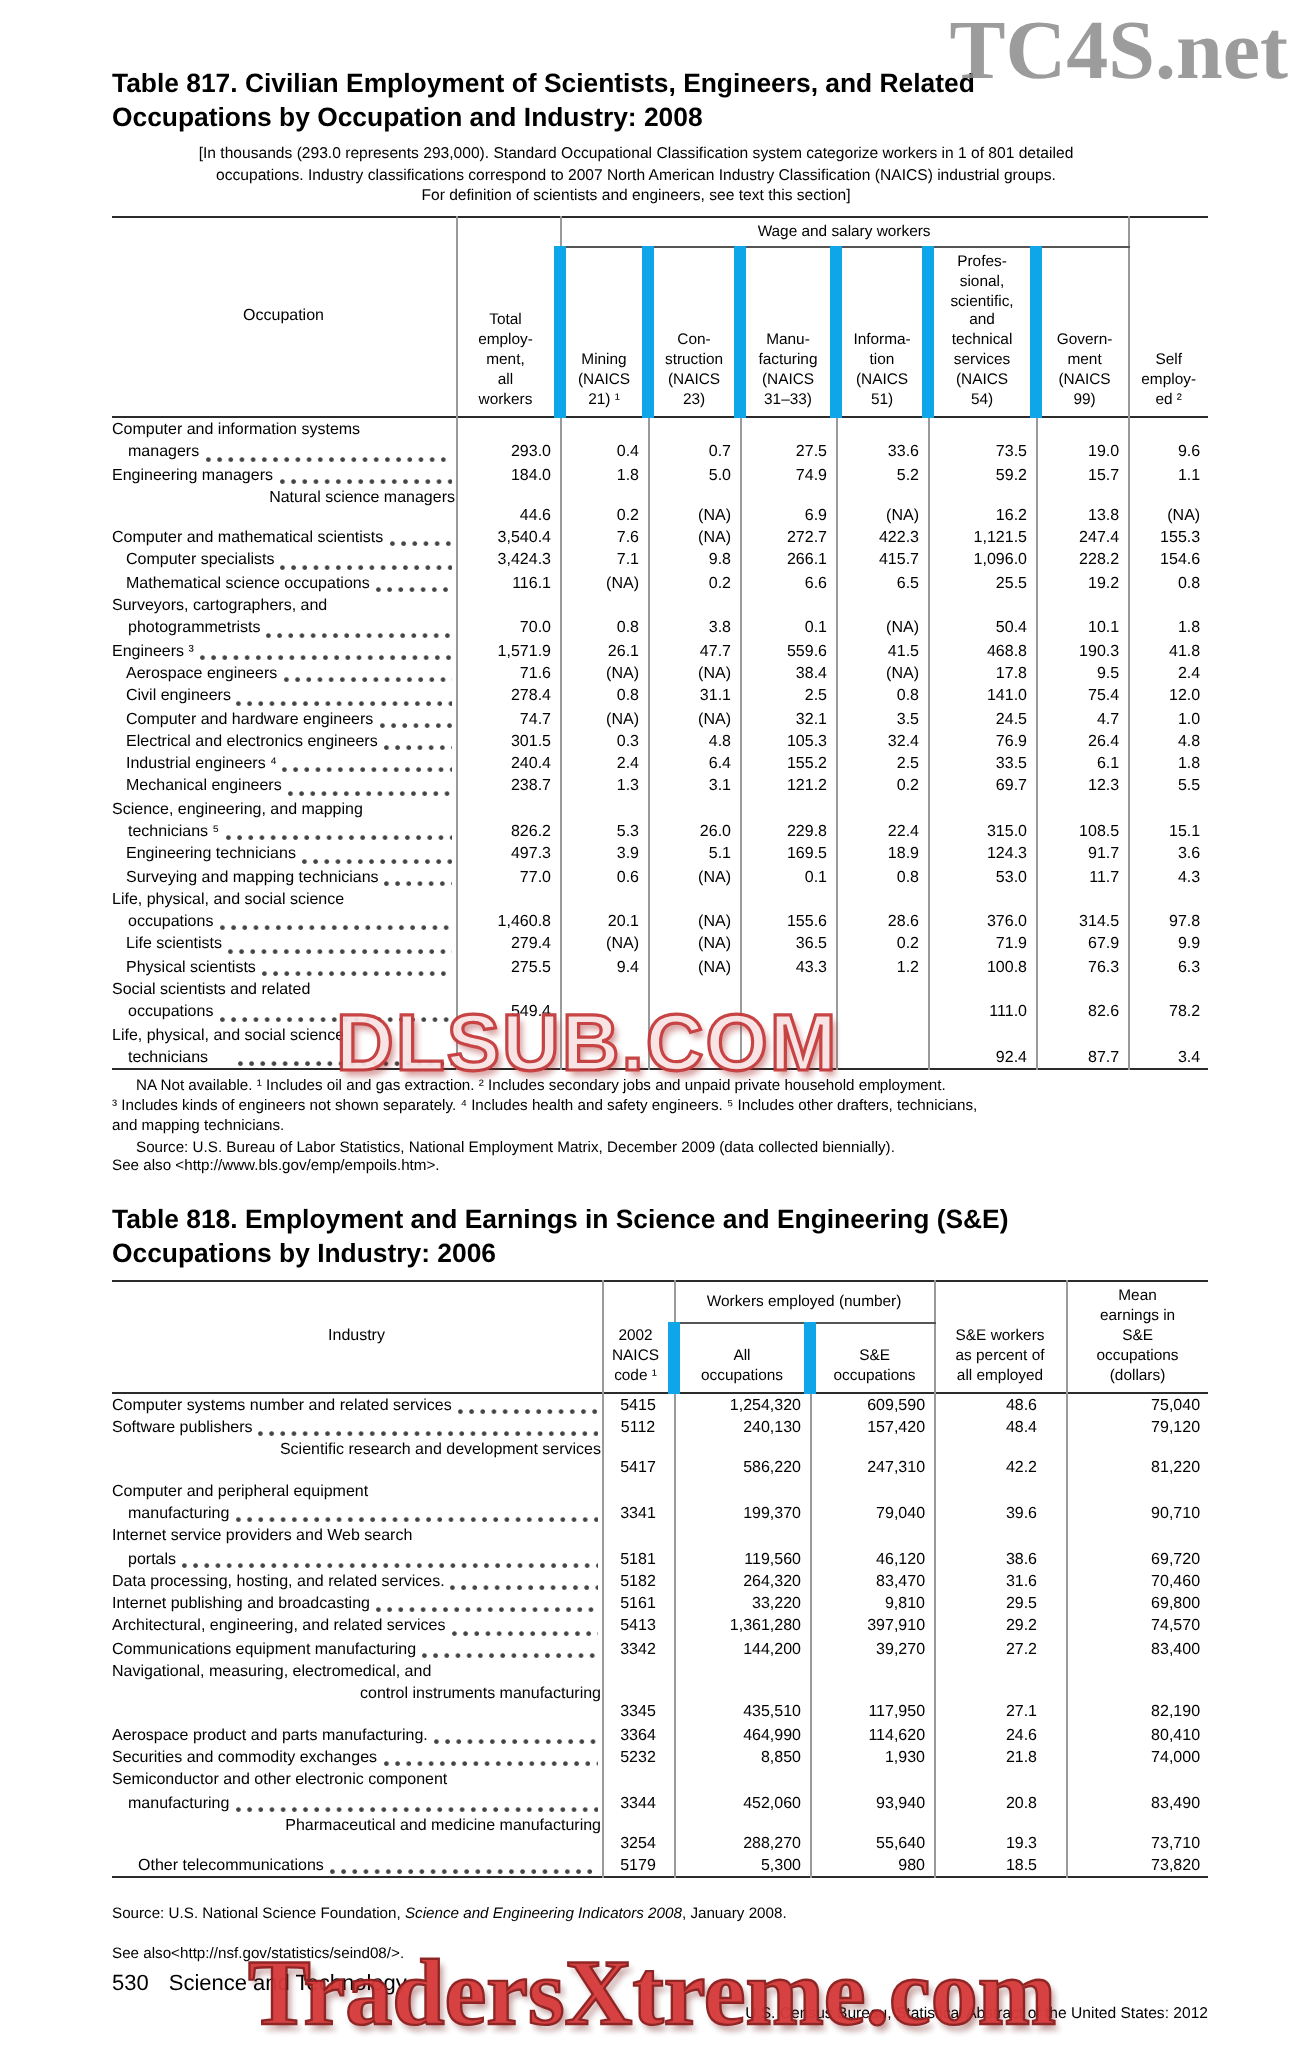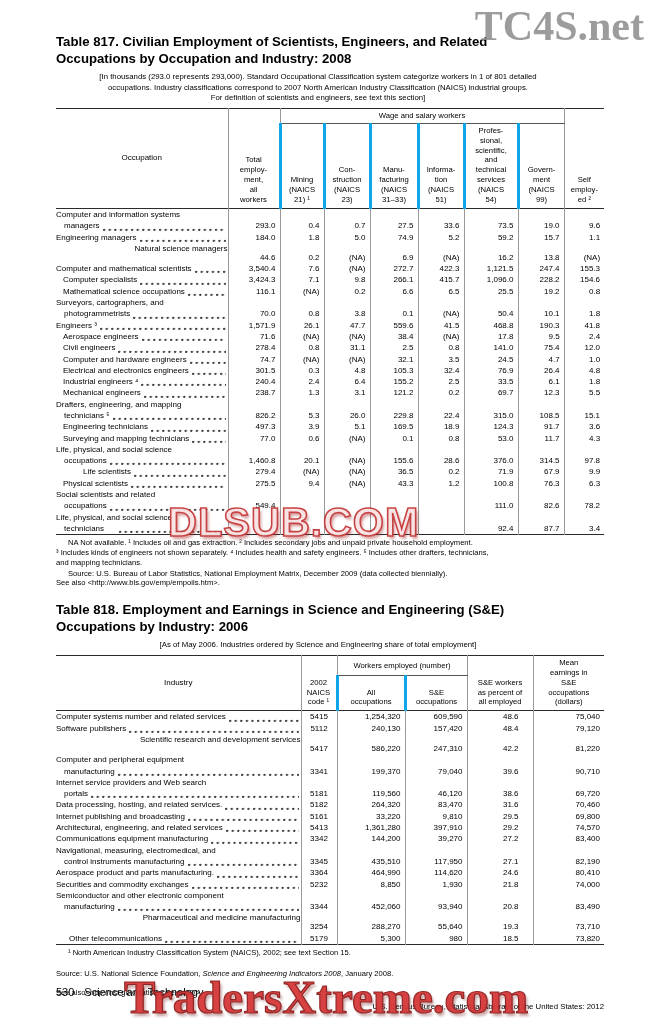--- a/index.html
+++ b/index.html
@@ -12,21 +12,21 @@
   .note{font-size:7.8px;line-height:10.6px;white-space:pre-line;margin:0 0 4px 0;text-align:center;}
   table.tbl{border-collapse:collapse;table-layout:fixed;width:548px;
     border-top:1.4px solid #2b2b2b;border-bottom:1.4px solid #2b2b2b;margin:2px 0 3px 0;}
   .tbl thead{border-bottom:1px solid #2b2b2b;}
   .tbl th{font-weight:normal;font-size:7.7px;line-height:9.9px;text-align:center;
     vertical-align:bottom;white-space:pre-line;padding:2px 1px 3px 1px;}
   .tbl th.occ{vertical-align:middle;font-size:8px;}
   .tbl th.spanner{vertical-align:middle;border-bottom:1px solid #555;padding:2px 0 2px 0;}
   .tbl th,.tbl td{border-left:1px solid #9a9a9a;}
   .tbl th:first-child,.tbl td:first-child{border-left:none;}
-  .tbl tr.h2 th{border-left:3px solid #0ea5e9;}
+  .tbl tr.h2 th{border-left:6px solid #0ea5e9;}
   .tbl tbody td{font-size:8px;line-height:11.3px;vertical-align:bottom;}
   .tbl td.lbl{padding:0;overflow:hidden;}
   .tbl td.val{text-align:right;padding:0 4px 0 0;}
   .tbl td.pct{text-align:right;padding:0 14px 0 0;}
   .tbl td.ctr{text-align:center;padding:0;}
   .lline{line-height:11.3px;}
   .lline.last{display:flex;align-items:flex-end;}
   .lline .txt{white-space:nowrap;}
   .dots{flex:1 1 auto;min-width:0;height:9px;margin:0 2px 0 3px;
     background-image:radial-gradient(circle at 1.2px 6.8px,#444 0.9px,transparent 1.4px);
@@ -339,21 +339,21 @@
           <td class="val">1.3</td>
           <td class="val">3.1</td>
           <td class="val">121.2</td>
           <td class="val">0.2</td>
           <td class="val">69.7</td>
           <td class="val">12.3</td>
           <td class="val">5.5</td>
         </tr>
         <tr>
           <td class="lbl">
-            <div class="lline" style="padding-left: 0px;"><span class="txt">Drafters, engineering, and mapping</span></div>
+            <div class="lline" style="padding-left: 0px;"><span class="txt">Science, engineering, and mapping</span></div>
             <div class="lline last" style="padding-left: 8px;">
               <span class="txt">technicians ⁵</span>
               <span class="dots"></span>
             </div>
           </td>
           <td class="val">826.2</td>
           <td class="val">5.3</td>
           <td class="val">26.0</td>
           <td class="val">229.8</td>
           <td class="val">22.4</td>
@@ -405,21 +405,21 @@
           <td class="val">20.1</td>
           <td class="val">(NA)</td>
           <td class="val">155.6</td>
           <td class="val">28.6</td>
           <td class="val">376.0</td>
           <td class="val">314.5</td>
           <td class="val">97.8</td>
         </tr>
         <tr>
           <td class="lbl">
-            <div class="lline last" style="padding-left: 7px; margin-left: 20px;">
+            <div class="lline last" style="padding-left: 7px;">
               <span class="txt">Life scientists</span>
               <span class="dots"></span>
             </div>
           </td>
           <td class="val">279.4</td>
           <td class="val">(NA)</td>
           <td class="val">(NA)</td>
           <td class="val">36.5</td>
           <td class="val">0.2</td>
           <td class="val">71.9</td>
@@ -484,21 +484,20 @@
 and mapping technicians.</p>
   <p class="fn">Source: U.S. Bureau of Labor Statistics, National Employment Matrix, December 2009 (data collected biennially).
 See also &lt;http://www.bls.gov/emp/empoils.htm&gt;.</p>
 
   <div class="wm wm-mid">DLSUB.COM</div>
 
   <div class="gap"></div>
 
   <h1 class="ttl">Table 818. Employment and Earnings in Science and Engineering (S&amp;E)
 Occupations by Industry: 2006</h1>
-  <p class="note">[As of May 2006. Industries ordered by Science and Engineering share of total employment]</p>
 
   <table class="tbl">
     <colgroup>
       <col style="width:245px">
         <col style="width:36px">
         <col style="width:68px">
       <col style="width:62px">
         <col style="width:66px">
         <col style="width:71px">
     </colgroup>
@@ -641,21 +640,21 @@
           </td>
           <td class="ctr">3342</td>
           <td class="val">144,200</td>
           <td class="val">39,270</td>
           <td class="pct">27.2</td>
           <td class="val">83,400</td>
         </tr>
         <tr>
           <td class="lbl">
             <div class="lline" style="padding-left: 0px;"><span class="txt">Navigational, measuring, electromedical, and</span></div>
-            <div class="lline last" style="padding-left: 8px;">
+            <div class="lline last" style="padding-left: 8px; flex-direction: column;">
               <span class="txt">control instruments manufacturing</span>
               <span class="dots"></span>
             </div>
           </td>
           <td class="ctr">3345</td>
           <td class="val">435,510</td>
           <td class="val">117,950</td>
           <td class="pct">27.1</td>
           <td class="val">82,190</td>
         </tr>
@@ -721,21 +720,20 @@
           </td>
           <td class="ctr">5179</td>
           <td class="val">5,300</td>
           <td class="val">980</td>
           <td class="pct">18.5</td>
           <td class="val">73,820</td>
         </tr>
       </tbody>
   </table>
 
-  <p class="fn">¹ North American Industry Classification System (NAICS), 2002; see text Section 15.</p>
   <p class="fn">
     <span>Source: U.S. National Science Foundation, </span><i>Science and Engineering Indicators 2008</i><span>, January 2008.</span><br>
     <span>See also&lt;http://nsf.gov/statistics/seind08/&gt;.</span>
   </p>
 
   <div class="footer-left">
     <span class="pgnum">530</span><span>Science and Technology</span>
   </div>
   <div class="footer-right">U.S. Census Bureau, Statistical Abstract of the United States: 2012</div>
 

